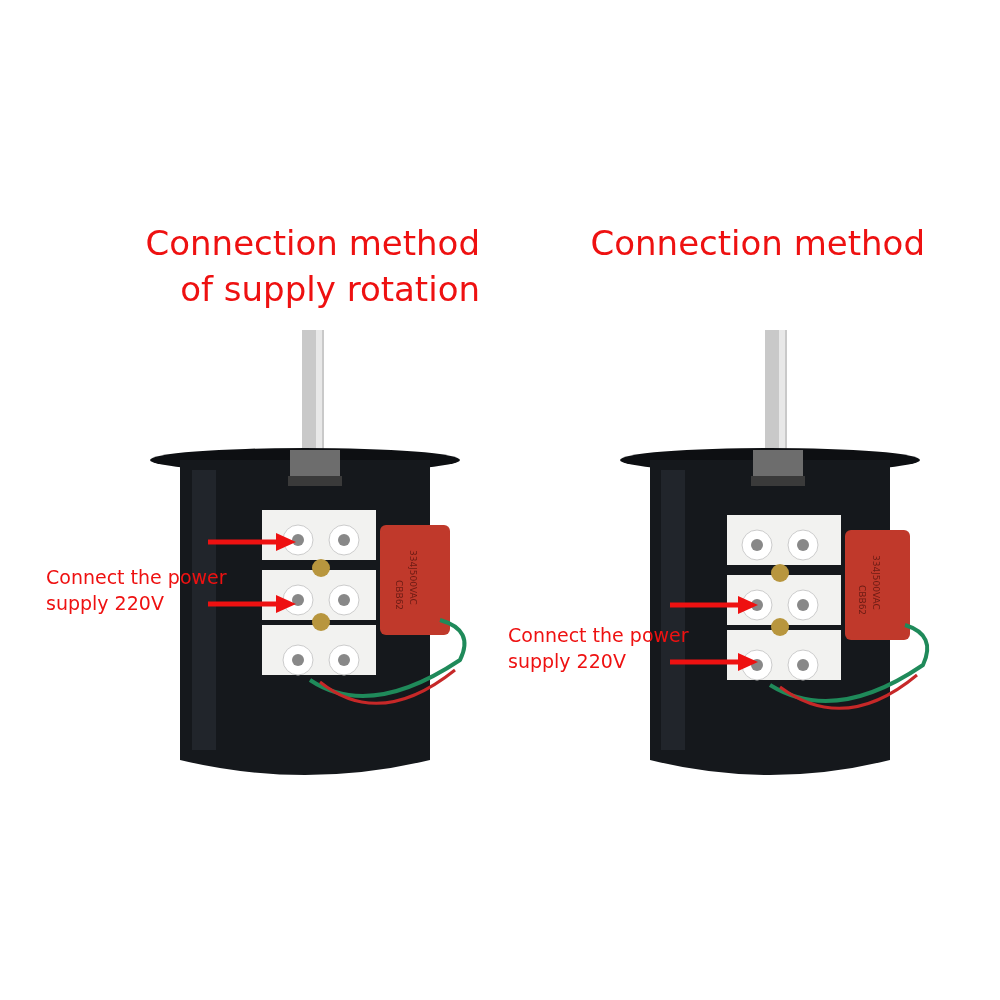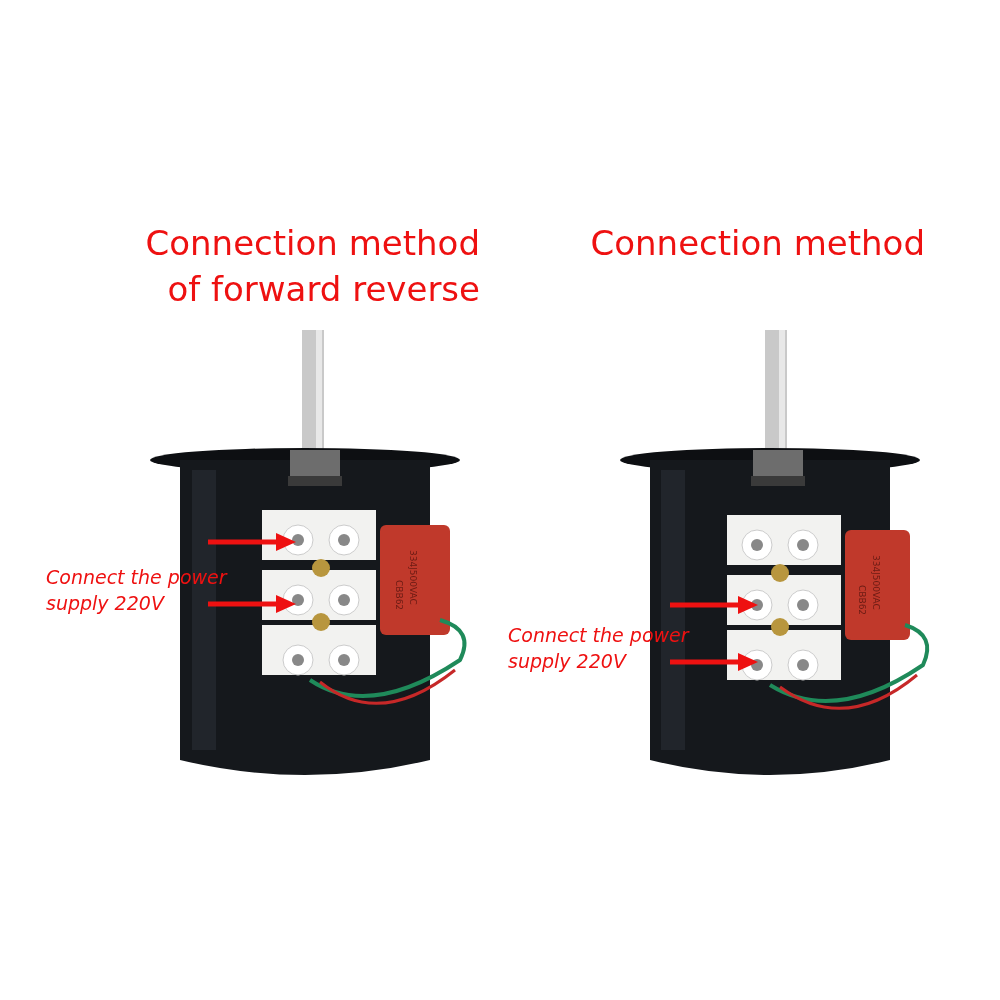--- a/index.html
+++ b/index.html
@@ -1,28 +1,28 @@
 <!DOCTYPE html>
 <html><head>
 <meta charset="utf-8">
 <style>
   html, body { margin:0; padding:0; background:#ffffff; }
   body { width:1000px; height:1000px; position:relative; overflow:hidden; font-family:"DejaVu Sans", sans-serif; }
   .title { position:absolute; color:#ee1111; font-size:34px; line-height:46px; text-align:right; white-space:nowrap; }
-  .label { position:absolute; color:#ee1111; font-size:19px; line-height:26px; white-space:nowrap; z-index:5;font-style:italic; }
+  .label { position:absolute; color:#ee1111; font-size:19px; line-height:26px; white-space:nowrap; z-index:5; }
   .motor { position:absolute; }
   .arrow { position:absolute; z-index:6; }
 </style>
 </head>
 <body>
 
 <div>
   <div class="title" style="left:140px; top:220px; width:340px;">
     <div>Connection method</div>
-    <div>of forward reverse</div>
+    <div>of supply rotation</div>
   </div>
 
   <svg class="motor" style="left:140px; top:320px;" width="340" height="500" viewBox="0 0 340 500">
 
     <rect x="162" y="10" width="22" height="120" fill="#c9c9c9"></rect>
     <rect x="176" y="10" width="6" height="120" fill="#e8e8e8"></rect>
 
     <ellipse cx="165" cy="140" rx="155" ry="12" fill="#0d0f12"></ellipse>
 
     <path d="M40 140 L290 140 L290 440 Q165 470 40 440 Z" fill="#15181c"></path>

